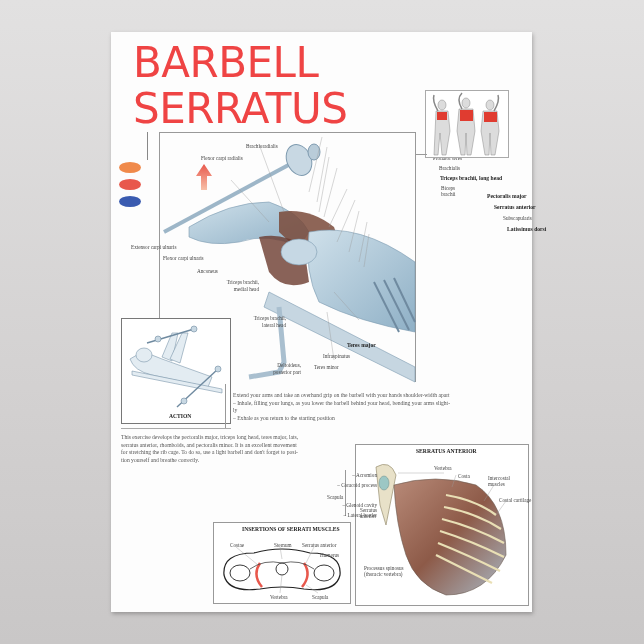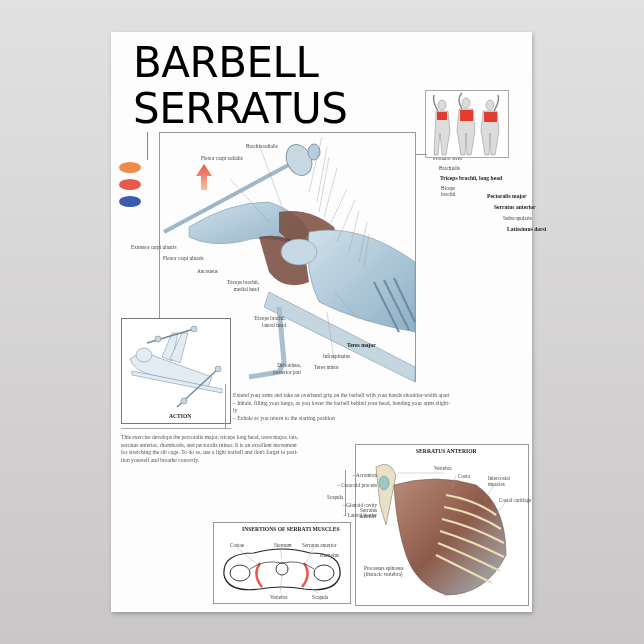--- a/index.html
+++ b/index.html
@@ -1,18 +1,18 @@
 <!DOCTYPE html>
 <html><head>
 <meta charset="utf-8">
 <style>
   html,body{margin:0;padding:0;}
   body{width:644px;height:644px;background:linear-gradient(180deg,#e2e1e1 0%,#d3d1d1 60%,#c9c7c7 100%);position:relative;overflow:hidden;font-family:"Liberation Serif",serif;}
   .poster{position:absolute;left:111px;top:32px;width:421px;height:580px;background:#fdfdfd;box-shadow:1px 2px 4px rgba(0,0,0,0.25);}
-  .title{position:absolute;left:22px;top:8px;font-family:"DejaVu Sans",sans-serif;color:#000000;font-size:42px;line-height:46px;letter-spacing:-0.5px;font-weight:normal;}
+  .title{position:absolute;left:22px;top:8px;font-family:"DejaVu Sans",sans-serif;color:#ef4444;font-size:42px;line-height:46px;letter-spacing:-0.5px;font-weight:normal;}
   .abs{position:absolute;}
   .frame{position:absolute;border:1px solid #777;}
   .lbl{position:absolute;font-size:5.2px;color:#444;white-space:nowrap;line-height:6px;}
   .lbl.b{font-weight:bold;color:#222;font-size:5.6px;}
   .lbl.r{text-align:right;}
   .para{position:absolute;font-size:5.6px;line-height:7.6px;color:#555;}
   .dot{position:absolute;width:22px;height:11px;border-radius:50%;}
   svg{position:absolute;overflow:visible;}
 </style>
 </head>

